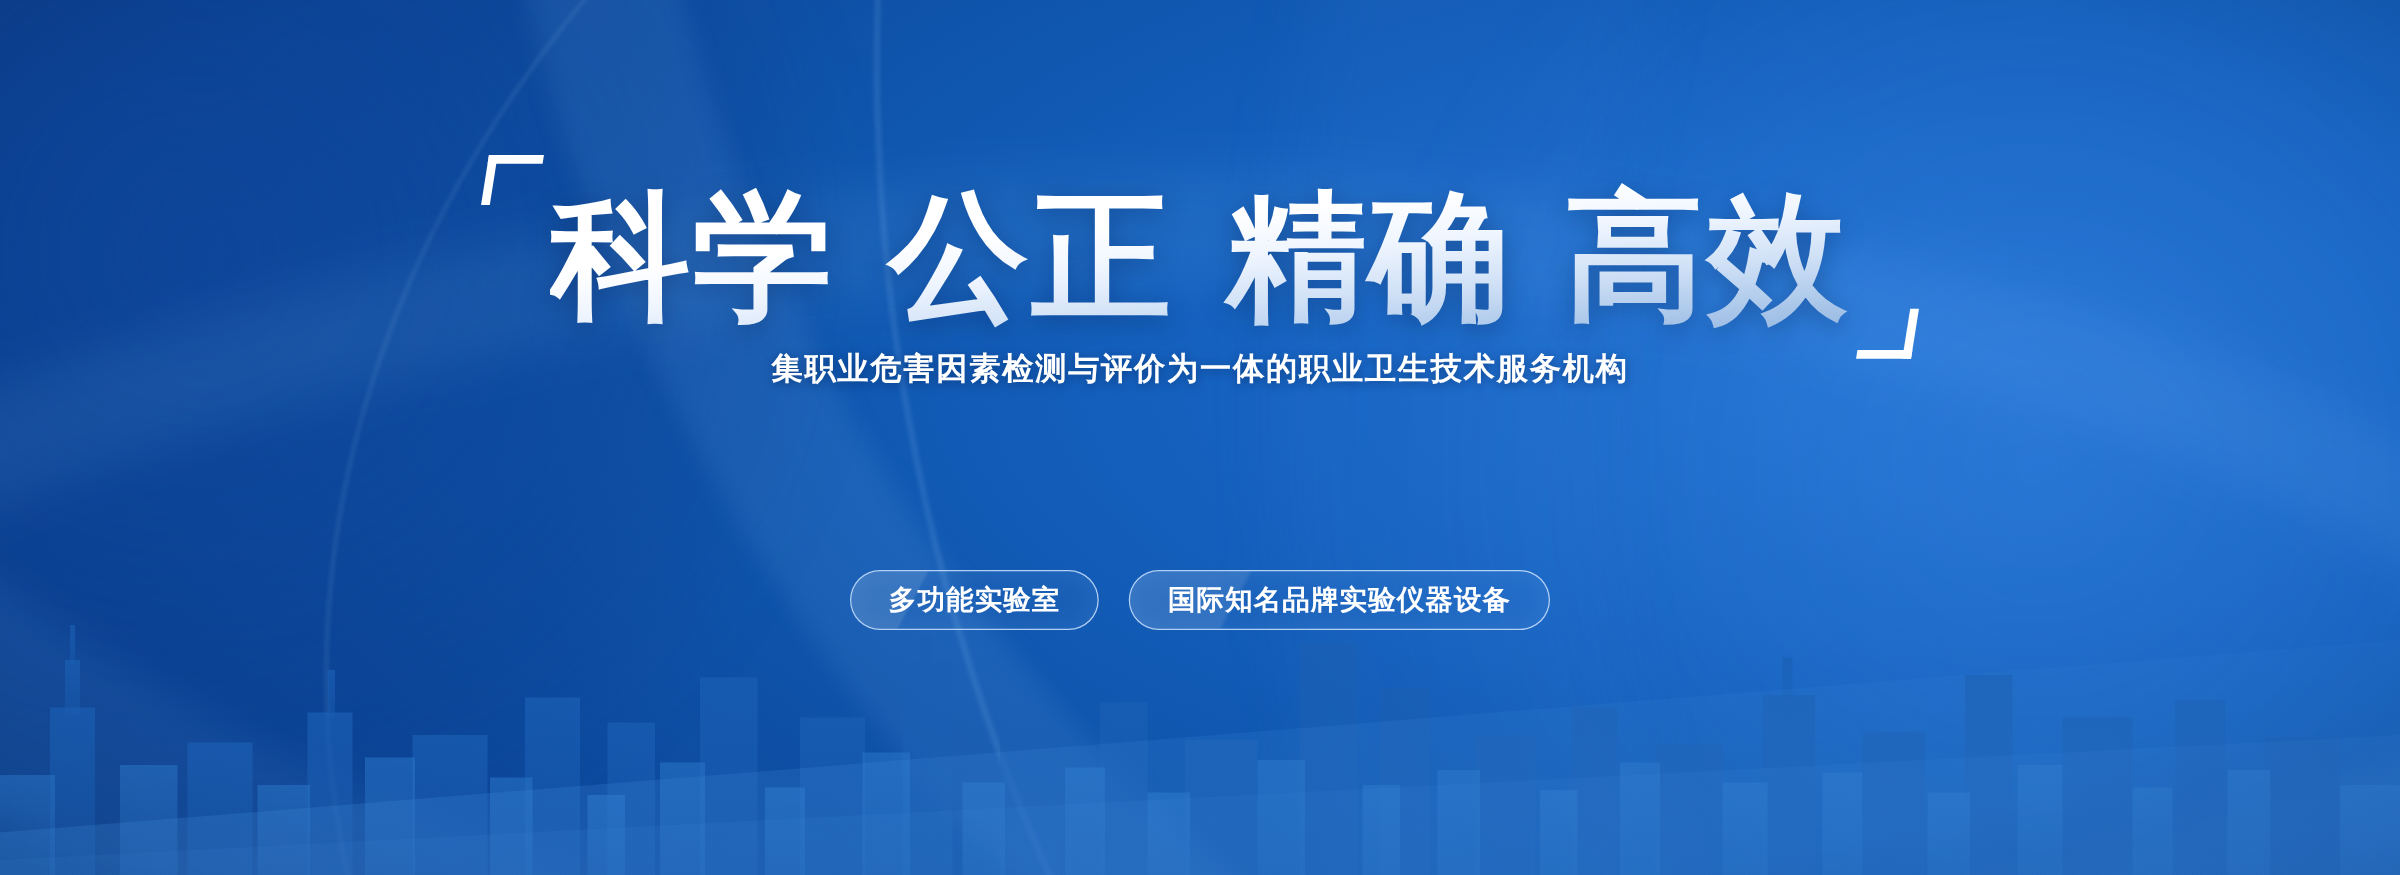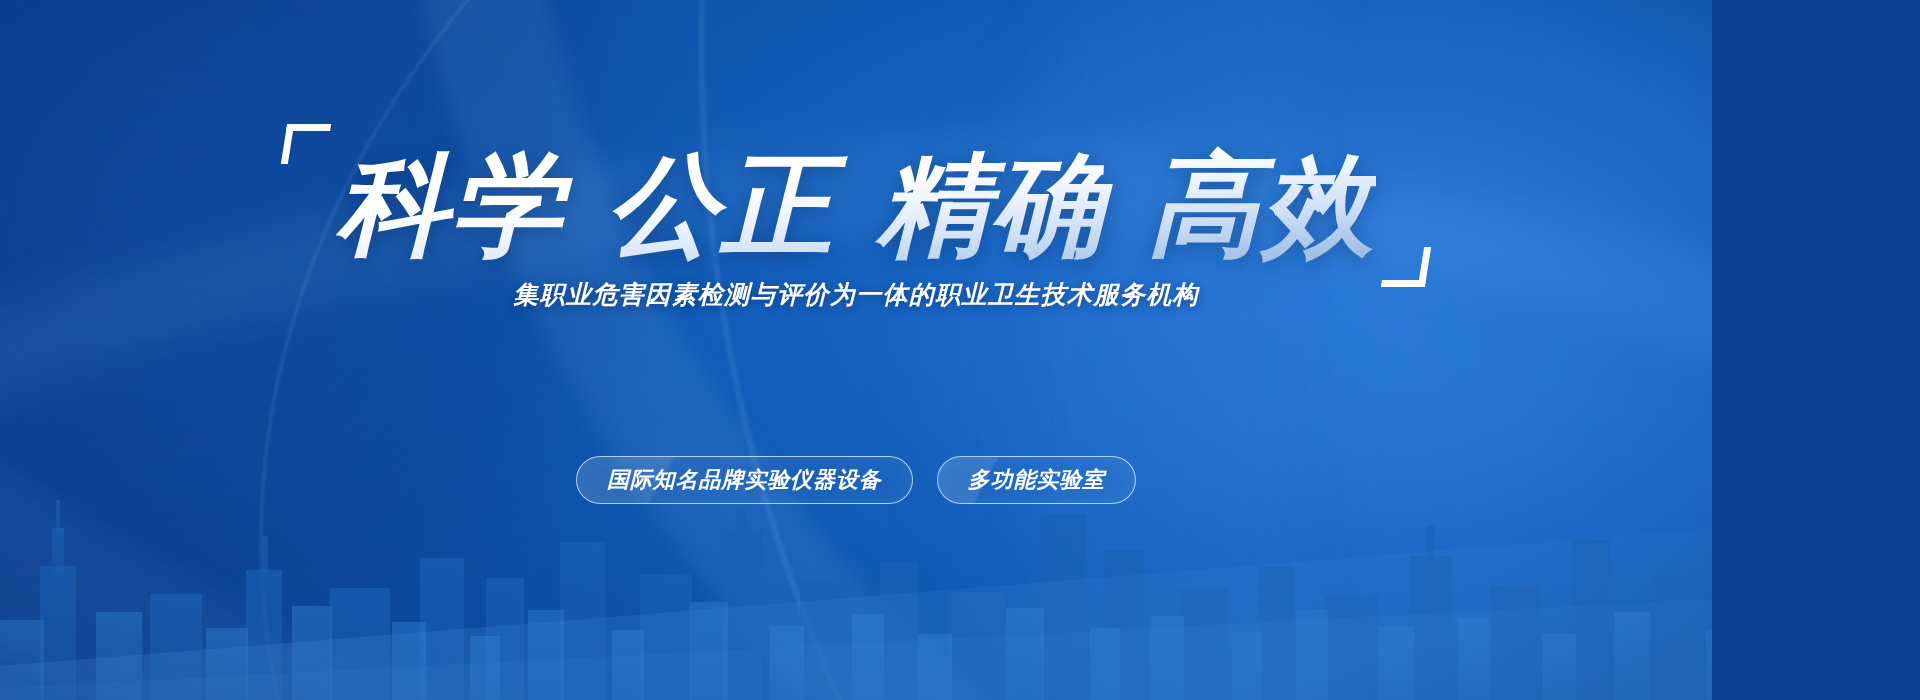--- a/index.html
+++ b/index.html
@@ -1,24 +1,23 @@
 <!DOCTYPE html>
 <html><head>
 <meta charset="utf-8">
 <style>
   html,body{margin:0;padding:0;background:#0b3f8f;}
   *{box-sizing:border-box;}
   .banner{
     position:relative;
-    width:1712px;height:700px;
+    width:1920px;height:700px;
     overflow:hidden;
     font-family:"Liberation Sans","DejaVu Sans",sans-serif;
     background:
       radial-gradient(120% 150% at 78% 42%, #1f6fd0 0%, #1765c4 18%, #0f55ad 40%, #0b4496 62%, #0a3a85 80%, #093174 100%);
-    font-style: italic;
   }
 
   
   .arc{position:absolute;border-radius:50%;pointer-events:none;}
 
   .arc-a{
     width:3400px;height:2400px;
     left:-520px;top:-1480px;
     border:150px solid rgba(120,185,255,0.085);
     transform:rotate(-6deg);
@@ -267,21 +266,21 @@
         <span class="bracket bracket-open"></span>
         <span class="bracket bracket-close"></span>
         <h1 class="headline"><span>科学</span><span class="gap"></span><span>公正</span><span class="gap"></span><span>精确</span><span class="gap"></span><span>高效</span></h1>
       </div>
     </div>
 
     <div class="subtitle">集职业危害因素检测与评价为一体的职业卫生技术服务机构</div>
 
     <div class="pills">
       <div class="pill">
+        <span>多功能实验室</span>
+      </div>
+      <div class="pill">
         <span>国际知名品牌实验仪器设备</span>
       </div>
-      <div class="pill">
-        <span>多功能实验室</span>
-      </div>
     </div>
 
   </div>
 </div>
 
 </body></html>

